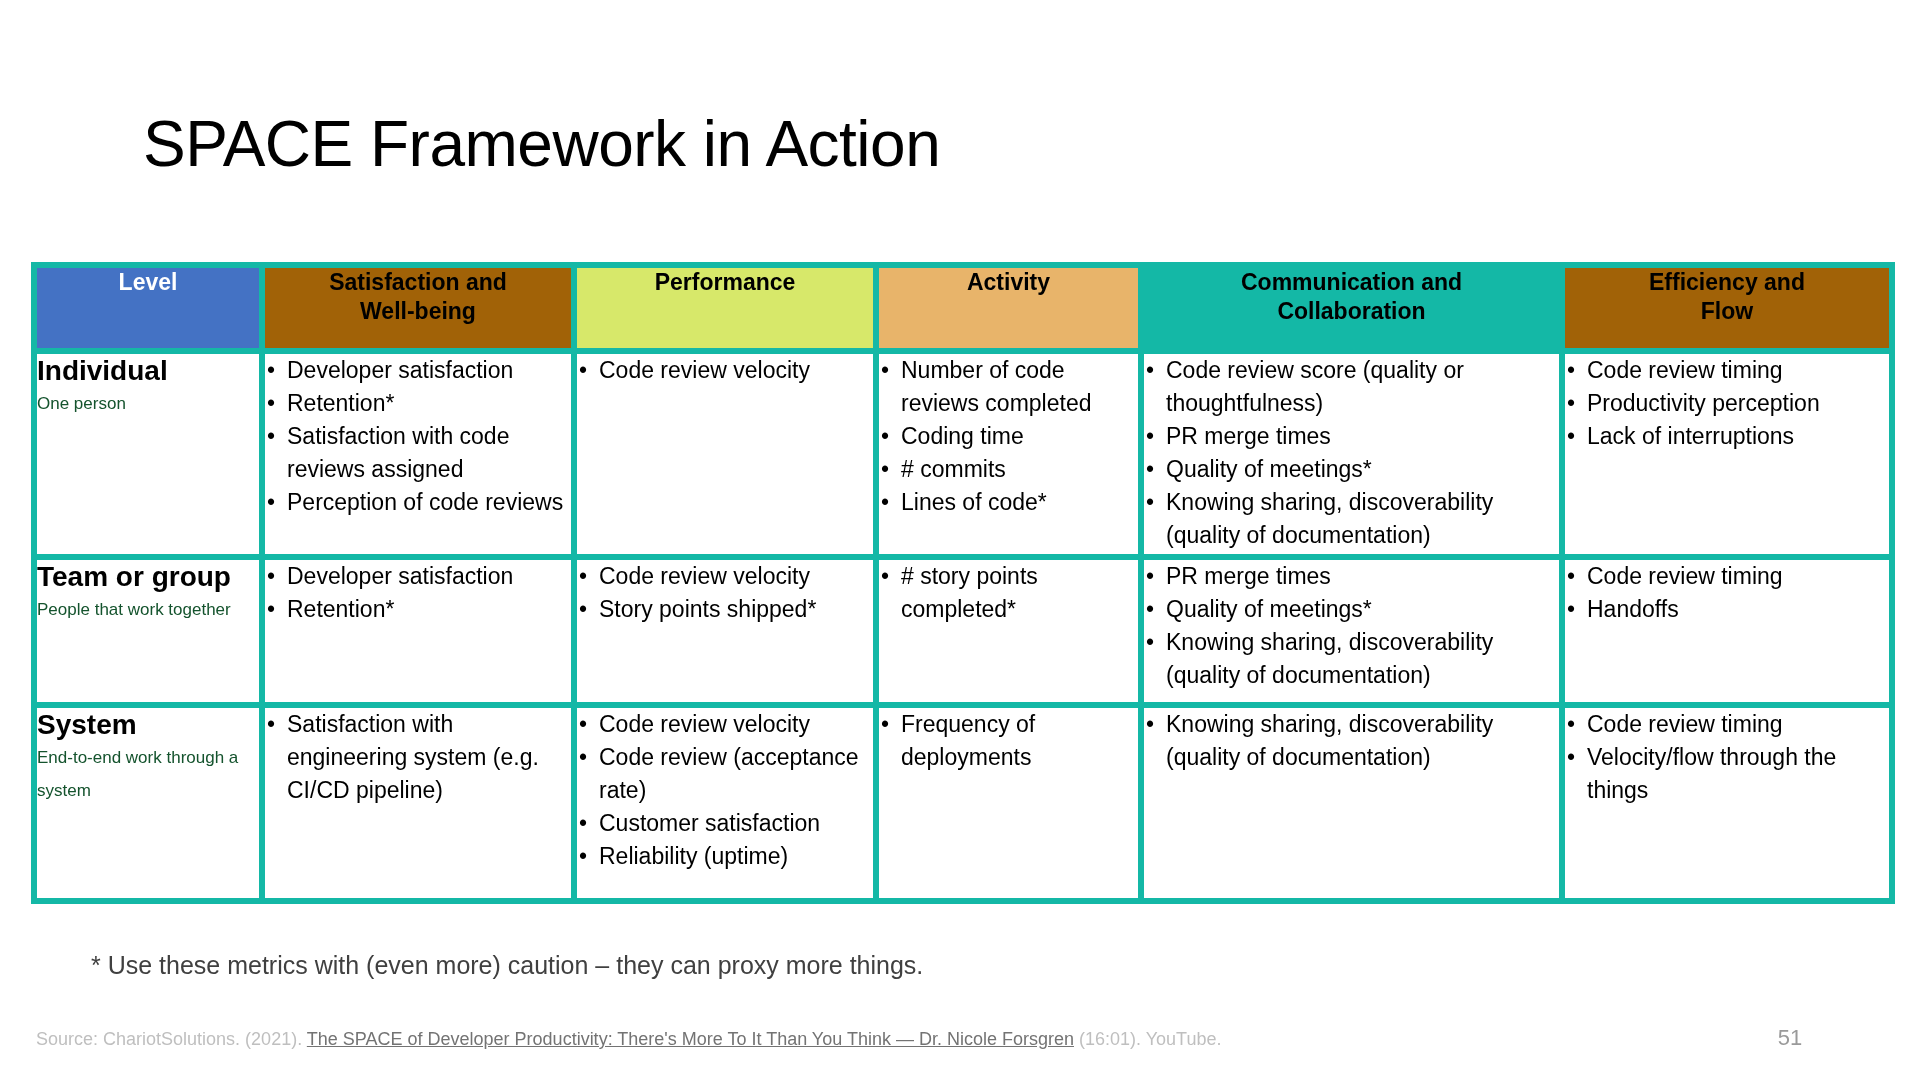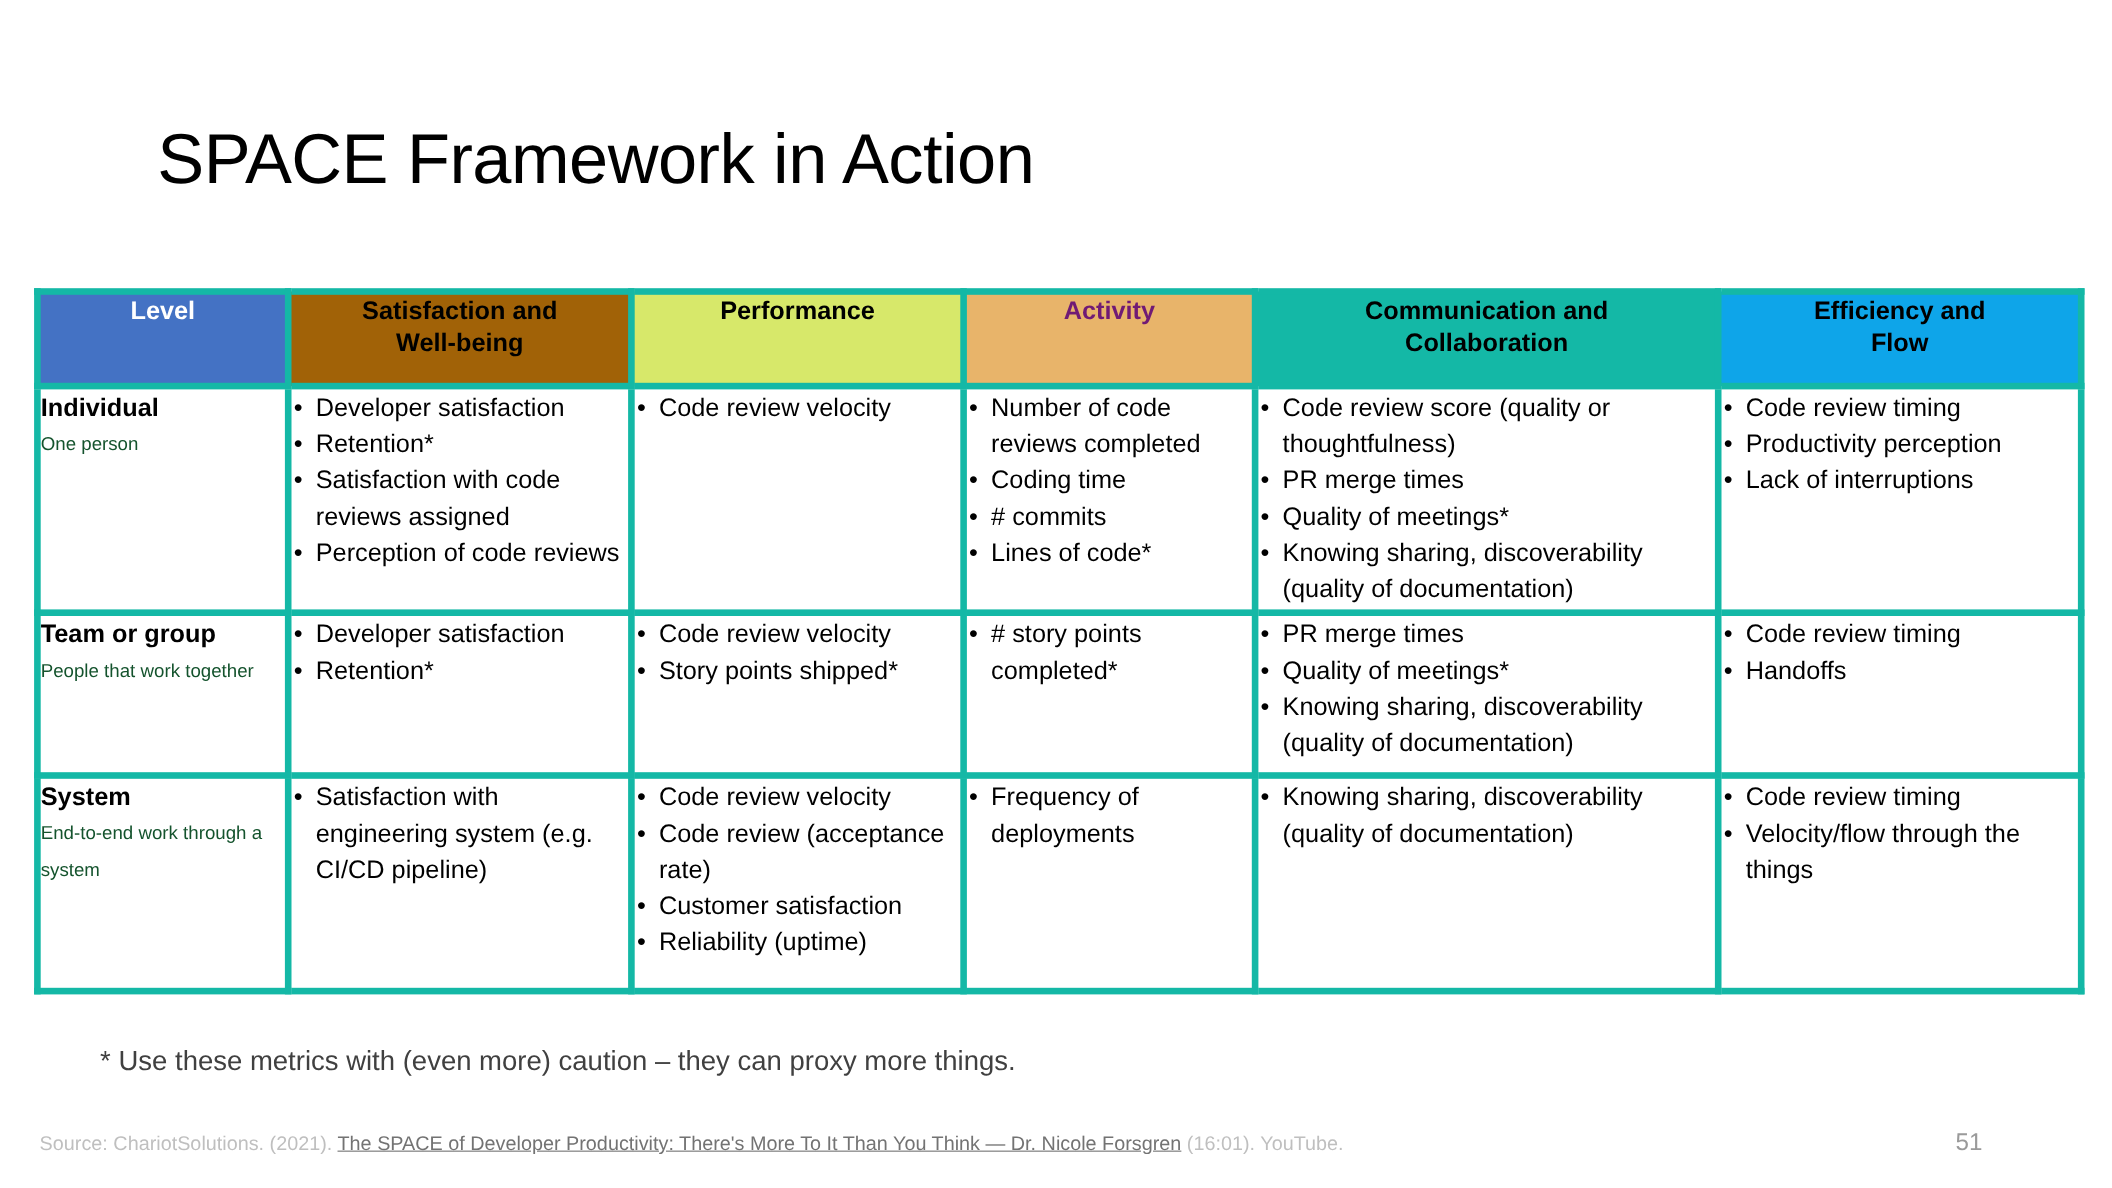--- a/index.html
+++ b/index.html
@@ -62,36 +62,36 @@
     text-align: center;
     vertical-align: middle;
     font-size: 23px;
     line-height: 29px;
     font-weight: bold;
     padding: 6px 8px;
   }
   th.hdr-level { background: #4472c4; color: #ffffff; }
   th.hdr-sat   { background: #a16207; color: #000000; }
   th.hdr-perf  { background: #d7e86a; color: #000000; }
-  th.hdr-act   { background: #e8b46a; color: #701a75; }
+  th.hdr-act   { background: #e8b46a; color: #000000; }
   th.hdr-comm  { background: #14b8a6; color: #000000; }
-  th.hdr-eff   { background: #0ea5e9; color: #000000; margin-top: 36px; }
+  th.hdr-eff   { background: #a16207; color: #000000; margin-top: 36px; }
 
   
   td.body-cell {
     padding: 10px 10px 14px 12px;
     font-size: 23px;
     line-height: 33px;
   }
   td.level-cell {
     padding: 12px 10px 14px 15px;
   }
   .level-name {
     font-weight: bold;
-    font-size: 23px;
+    font-size: 28px;
     line-height: 33px;
     color: #000000;
   }
   .level-desc {
     font-size: 17px;
     line-height: 33px;
     color: #14532d;
   }
 
   ul.metric-list {

